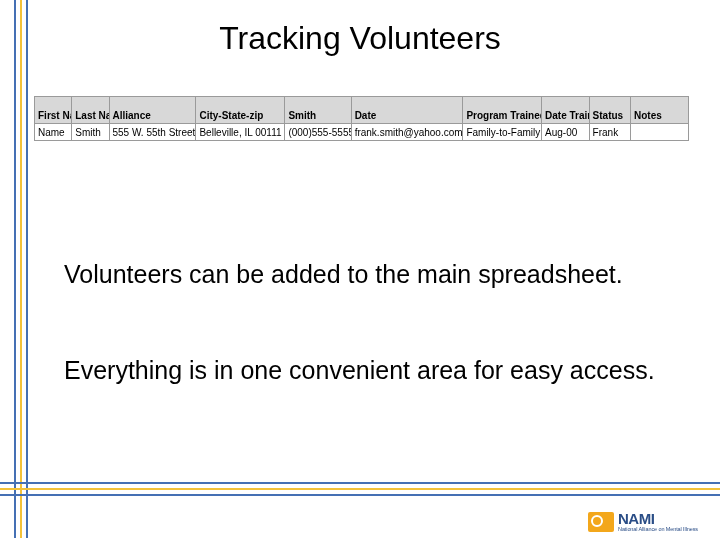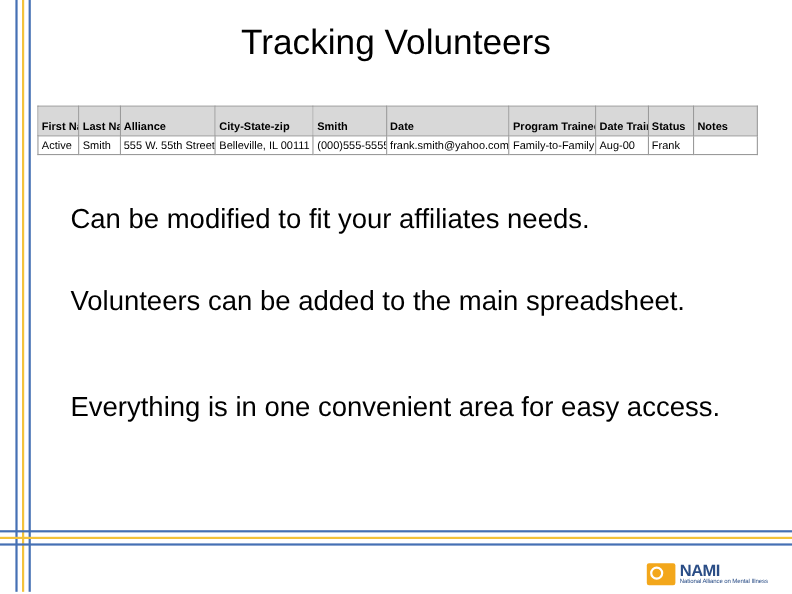--- a/index.html
+++ b/index.html
@@ -79,21 +79,21 @@
   .p1 { top: 185px; }
   .p2 { top: 260px; }
   .p3 { top: 356px; }
 
   
   .logo {
     position: absolute;
     right: 22px;
     bottom: 8px;
     display: flex;
-    align-items: flex-end;
+    align-items: flex-start;
     gap: 4px;
     margin-left: 31px;
   }
   .logo-mark {
     width: 26px; height: 20px;
     background: #f3a71b;
     border-radius: 2px;
     position: relative;
     overflow: hidden;
   }
@@ -155,36 +155,35 @@
         <th>Alliance</th>
         <th>City-State-zip</th>
         <th>Smith</th>
         <th>Date</th>
         <th>Program Trained In</th>
         <th>Date Trained</th>
         <th>Status</th>
         <th>Notes</th>
       </tr>
       <tr>
-        <td>Active</td>
+        <td>Name</td>
         <td>Smith</td>
         <td>555 W. 55th Street</td>
         <td>Belleville, IL 00111</td>
         <td>(000)555-5555</td>
         <td>frank.smith@yahoo.com</td>
         <td>Family-to-Family</td>
         <td>Aug-00</td>
         <td>Frank</td>
         <td></td>
       </tr>
     </tbody>
       </table>
   </div>
 
-  <div class="body-text p1">Can be modified to fit your affiliates needs.</div>
   <div class="body-text p2">Volunteers can be added to the main spreadsheet.</div>
   <div class="body-text p3">Everything is in one convenient area for easy access.</div>
 
   <div class="logo">
     <div class="logo-mark"></div>
     <div class="logo-text">
       <span class="big">NAMI</span>
       <span class="small">National Alliance on Mental Illness</span>
     </div>
   </div>

